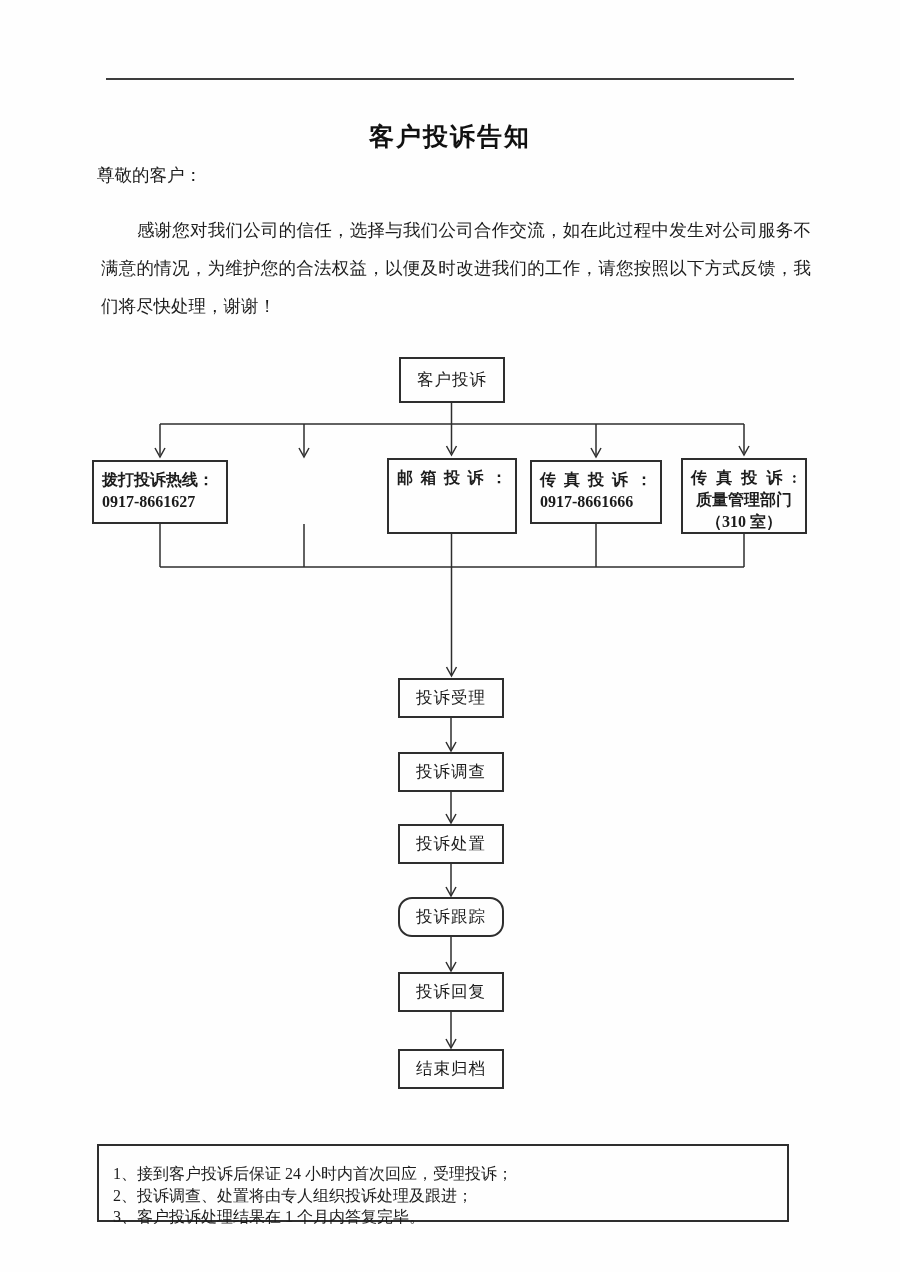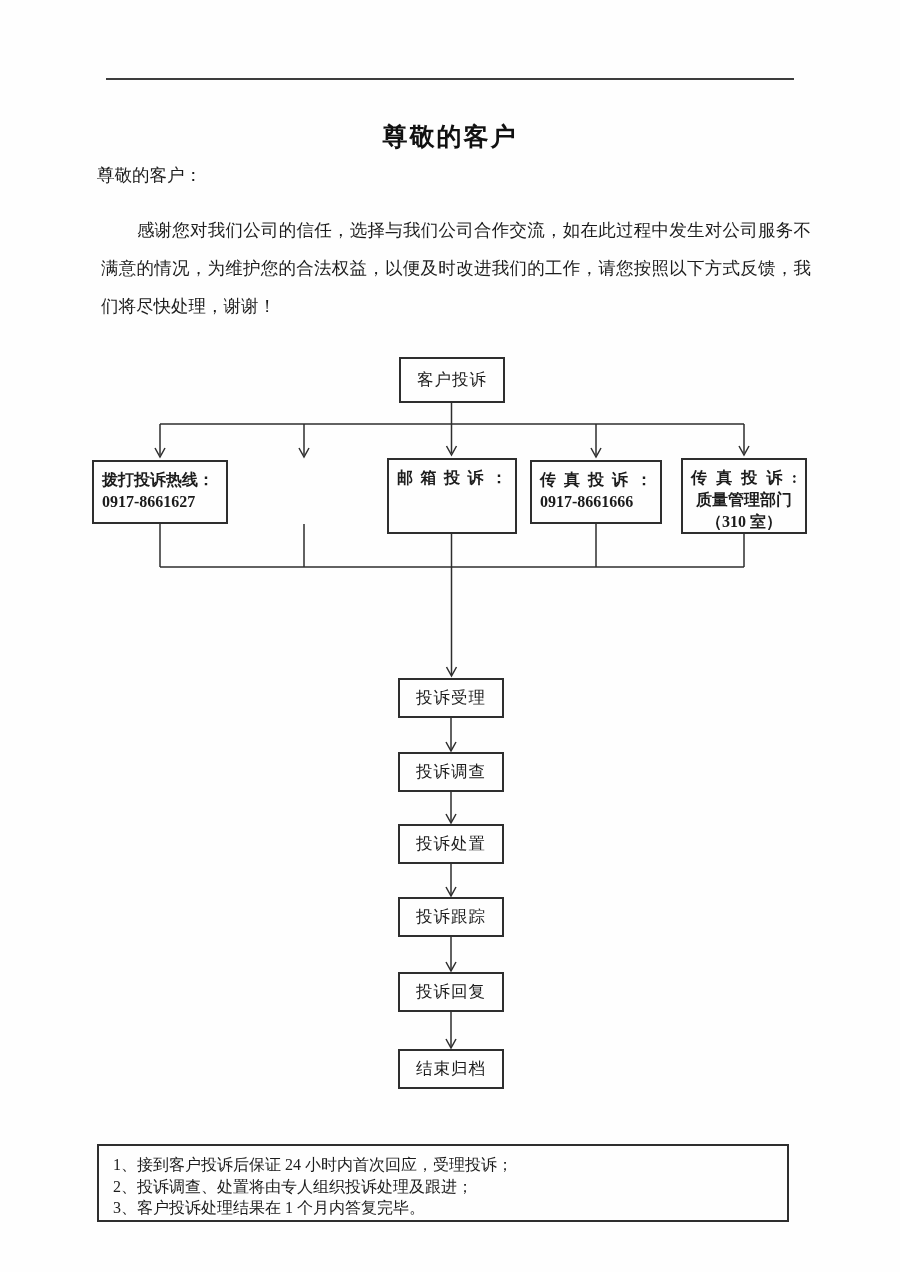--- a/index.html
+++ b/index.html
@@ -49,31 +49,31 @@
     padding:7px 8px 0 8px;
     font-size:16px;line-height:22px;font-weight:bold;
   }
   .jline{text-align:justify;text-align-last:justify;}
   .cline{text-align:center;}
   .lline{text-align:left;}
   .bline{text-align:left;word-break:break-all;font-size:15.5px;}
   .notes-box{
     position:absolute;left:97px;top:1144px;width:692px;height:78px;
     box-sizing:border-box;border:2px solid #2e2e2e;background:#fefefe;
-    padding:8px 14px;font-size:16px;line-height:21.5px;
+    padding:17px 14px;font-size:16px;line-height:21.5px;
   }
 </style>
 </head>
 <body>
 
 <div class="page">
 
   <div class="hr-top"></div>
 
-  <h1 class="title">尊敬的客户</h1>
+  <h1 class="title">客户投诉告知</h1>
 
   <p class="salutation">尊敬的客户：</p>
 
   <p class="para">感谢您对我们公司的信任，选择与我们公司合作交流，如在此过程中发生对公司服务不满意的情况，为维护您的合法权益，以便及时改进我们的工作，请您按照以下方式反馈，我们将尽快处理，谢谢！</p>
 
   <svg class="connectors" viewBox="0 0 900 1272">
     <g>
       <line x1="451.5" y1="375" x2="451.5" y2="424"></line>
       <line x1="160" y1="424" x2="744" y2="424"></line>
       <line x1="160" y1="424" x2="160" y2="455"></line>
@@ -137,21 +137,21 @@
 
   <div class="fnode" style="left:398px;top:678px;width:106px;height:40px;">
     <span>投诉受理</span>
   </div>
   <div class="fnode" style="left:398px;top:752px;width:106px;height:40px;">
     <span>投诉调查</span>
   </div>
   <div class="fnode" style="left:398px;top:824px;width:106px;height:40px;">
     <span>投诉处置</span>
   </div>
-  <div class="fnode" style="left:398px;top:897px;width:106px;height:40px;">
+  <div class="fnode" style="left:398px;top:897px;width:106px;height:40px;border-radius:14px;">
     <span>投诉跟踪</span>
   </div>
   <div class="fnode" style="left:398px;top:972px;width:106px;height:40px;">
     <span>投诉回复</span>
   </div>
   <div class="fnode" style="left:398px;top:1049px;width:106px;height:40px;justify-content:center;">
     <span>结束归档</span>
   </div>
 
   <div class="notes-box">

